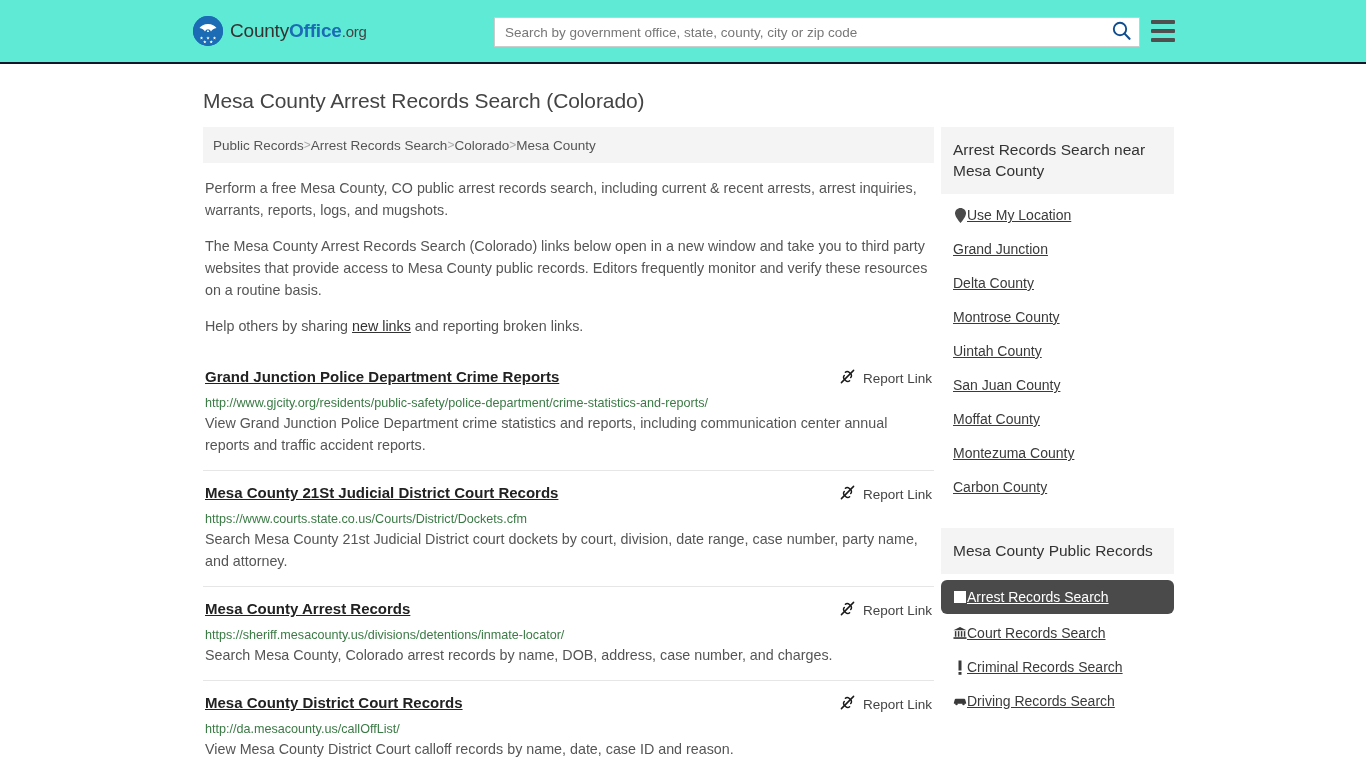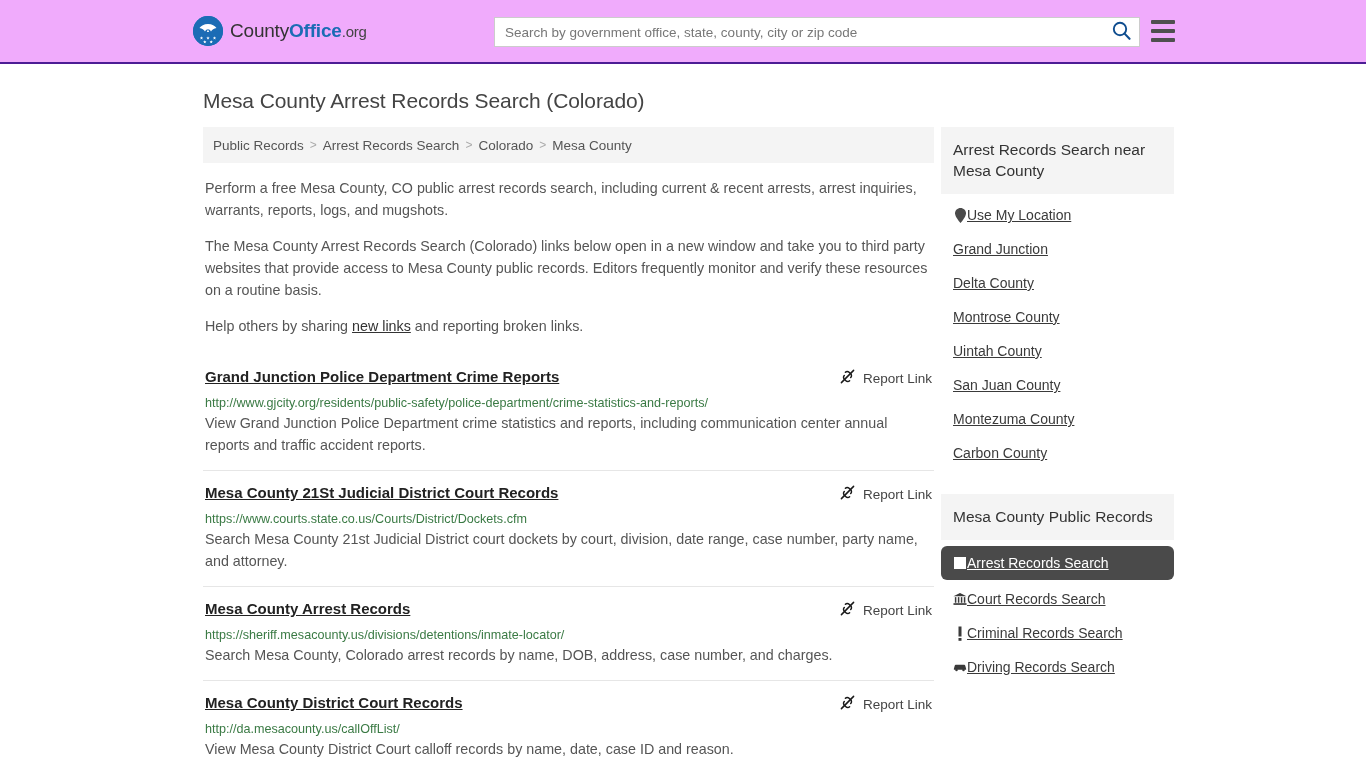--- a/index.html
+++ b/index.html
@@ -8,22 +8,22 @@
     height: 768px;
     overflow: hidden;
     background: #ffffff;
     font-family: "Liberation Sans", sans-serif;
     color: #555555;
   }
 
   
   .site-header {
     height: 64px;
-    background: #f0abfc;
-    border-bottom: 2px solid #4c1d95;
+    background: #5eead4;
+    border-bottom: 2px solid #0f172a;
     display: flex;
     align-items: center;
     position: relative;
   }
   .logo-wrap {
     display: flex;
     align-items: center;
     margin-left: 193px;
     gap: 7px;
     cursor: pointer;
@@ -106,21 +106,20 @@
   .side-col { width: 233px; flex: none; margin-left: 7px; }
 
   
   .breadcrumb {
     background: #f4f4f4;
     height: 36px;
     display: flex;
     align-items: center;
     padding: 0 10px;
     font-size: 13.5px;
-    gap: 6px;
   }
   .breadcrumb a {
     color: #555555;
     text-decoration: none;
     white-space: nowrap;
   }
   .breadcrumb .sep { color: #aaaaaa; font-size: 12px; }
 
   
   .intro { padding: 0 2px; }
@@ -382,20 +381,23 @@
           <div class="side-link">
             <a href="#">Montrose County</a>
           </div>
           <div class="side-link">
             <a href="#">Uintah County</a>
           </div>
           <div class="side-link">
             <a href="#">San Juan County</a>
           </div>
           <div class="side-link">
+            <a href="#">Moffat County</a>
+          </div>
+          <div class="side-link">
             <a href="#">Montezuma County</a>
           </div>
           <div class="side-link">
             <a href="#">Carbon County</a>
           </div>
         </div>
 
         <div class="side-block">
           <div class="side-heading">Mesa County Public Records</div>
 

